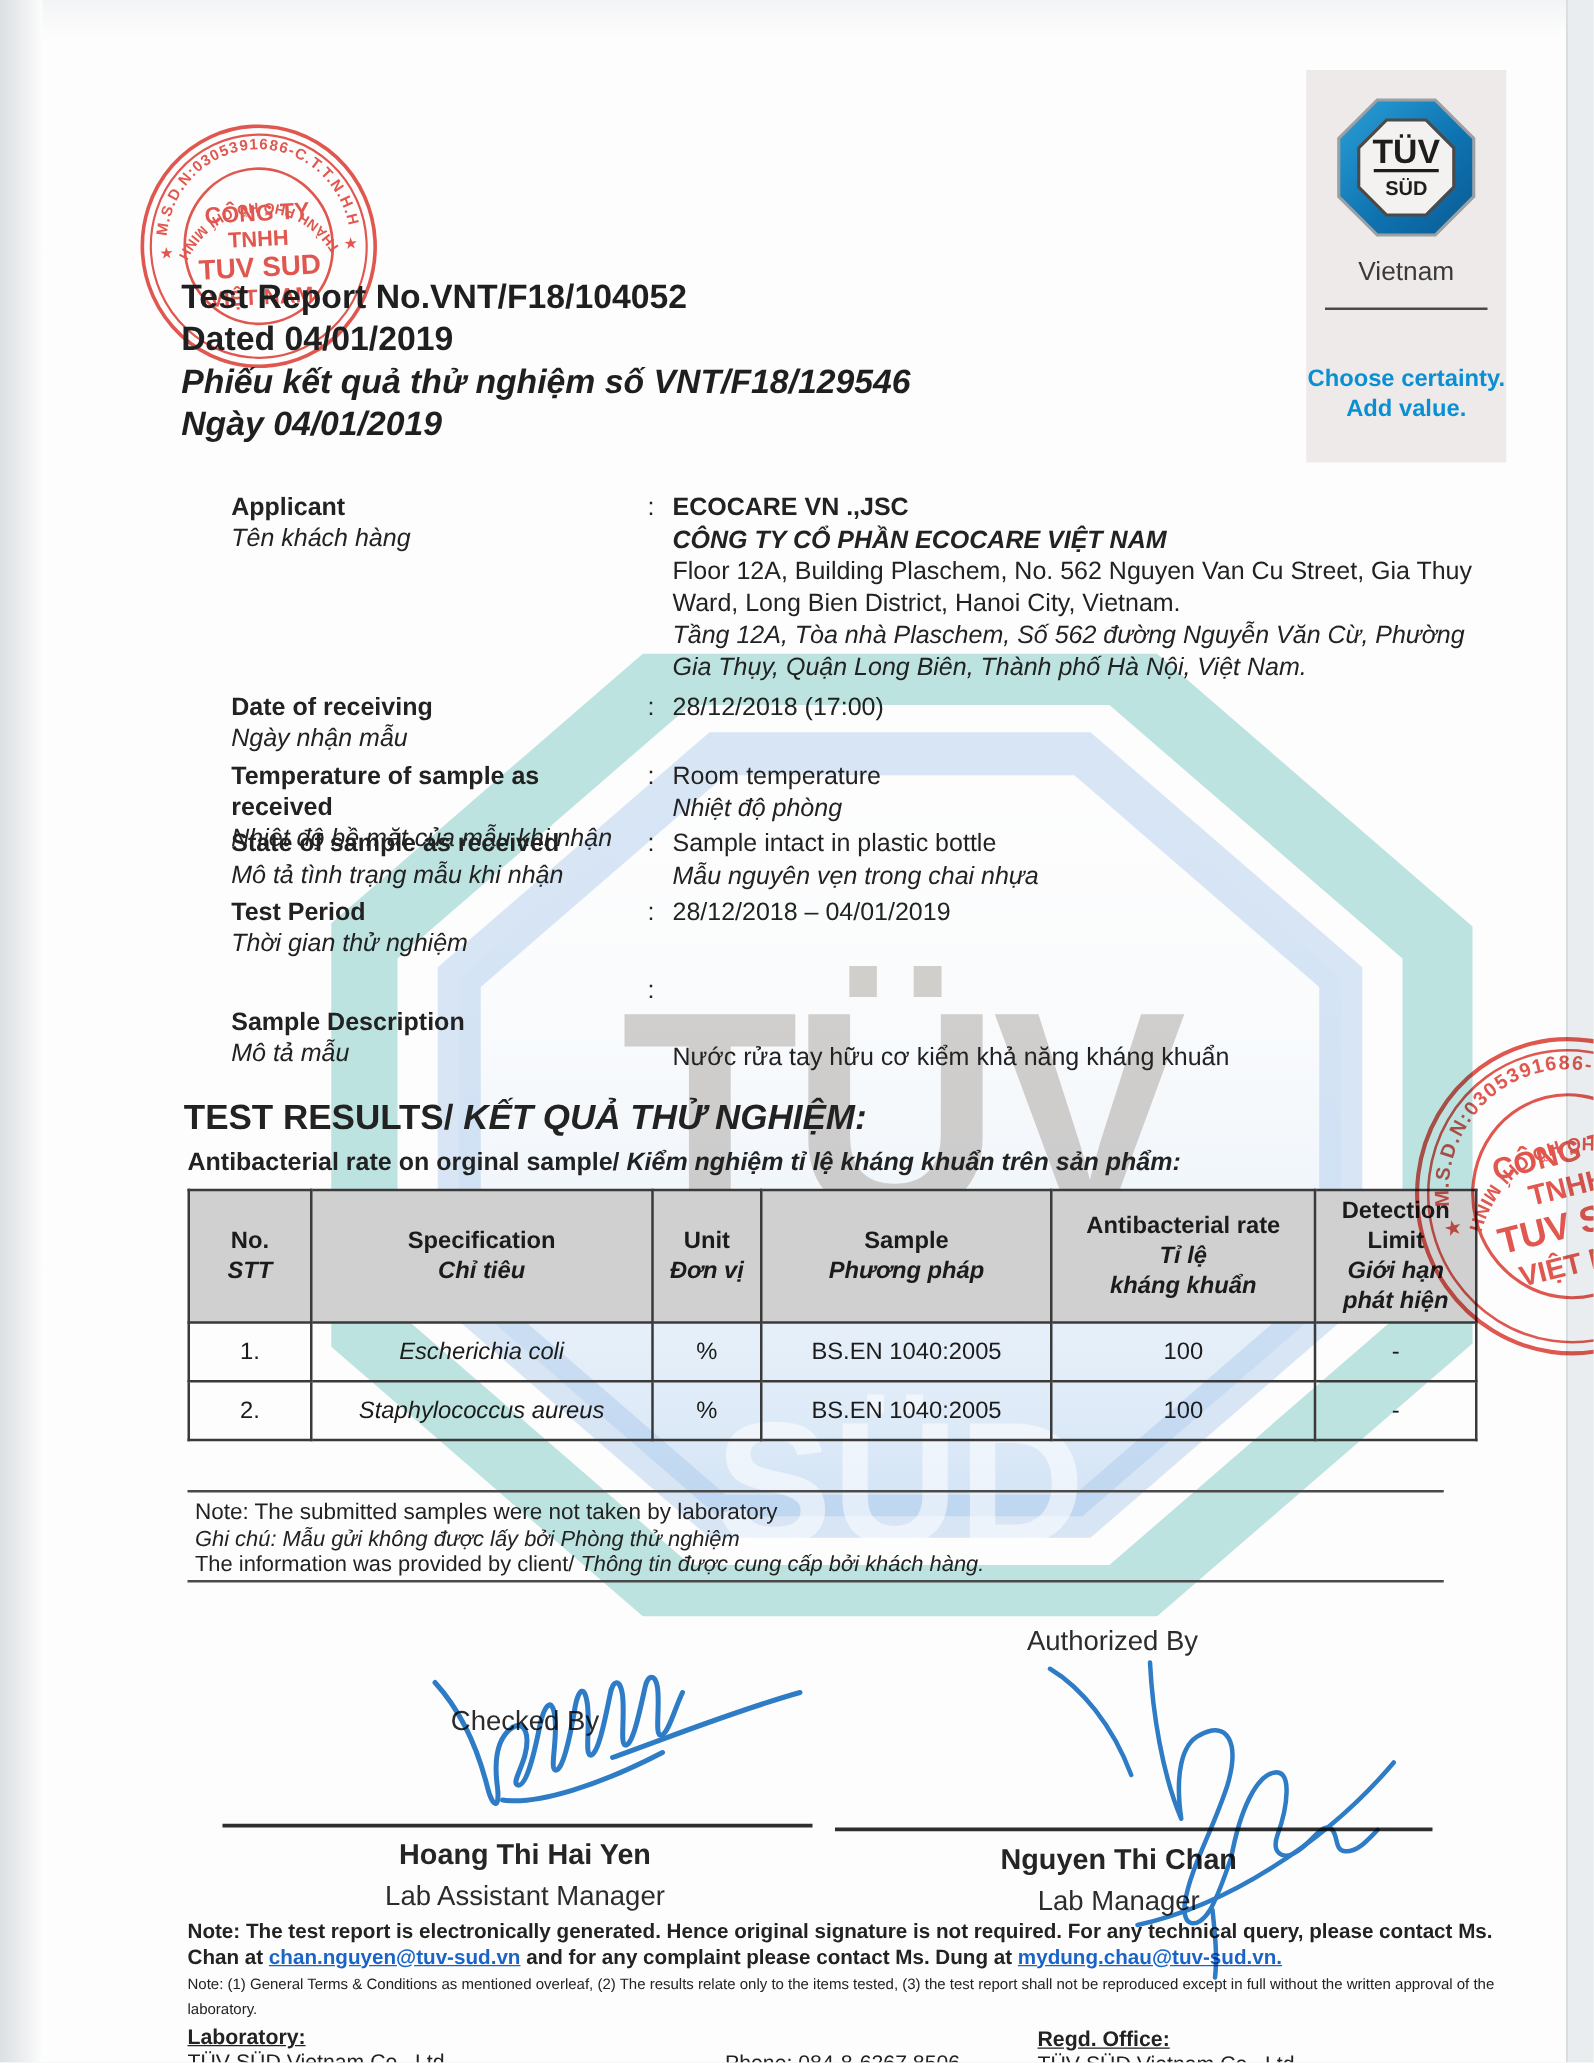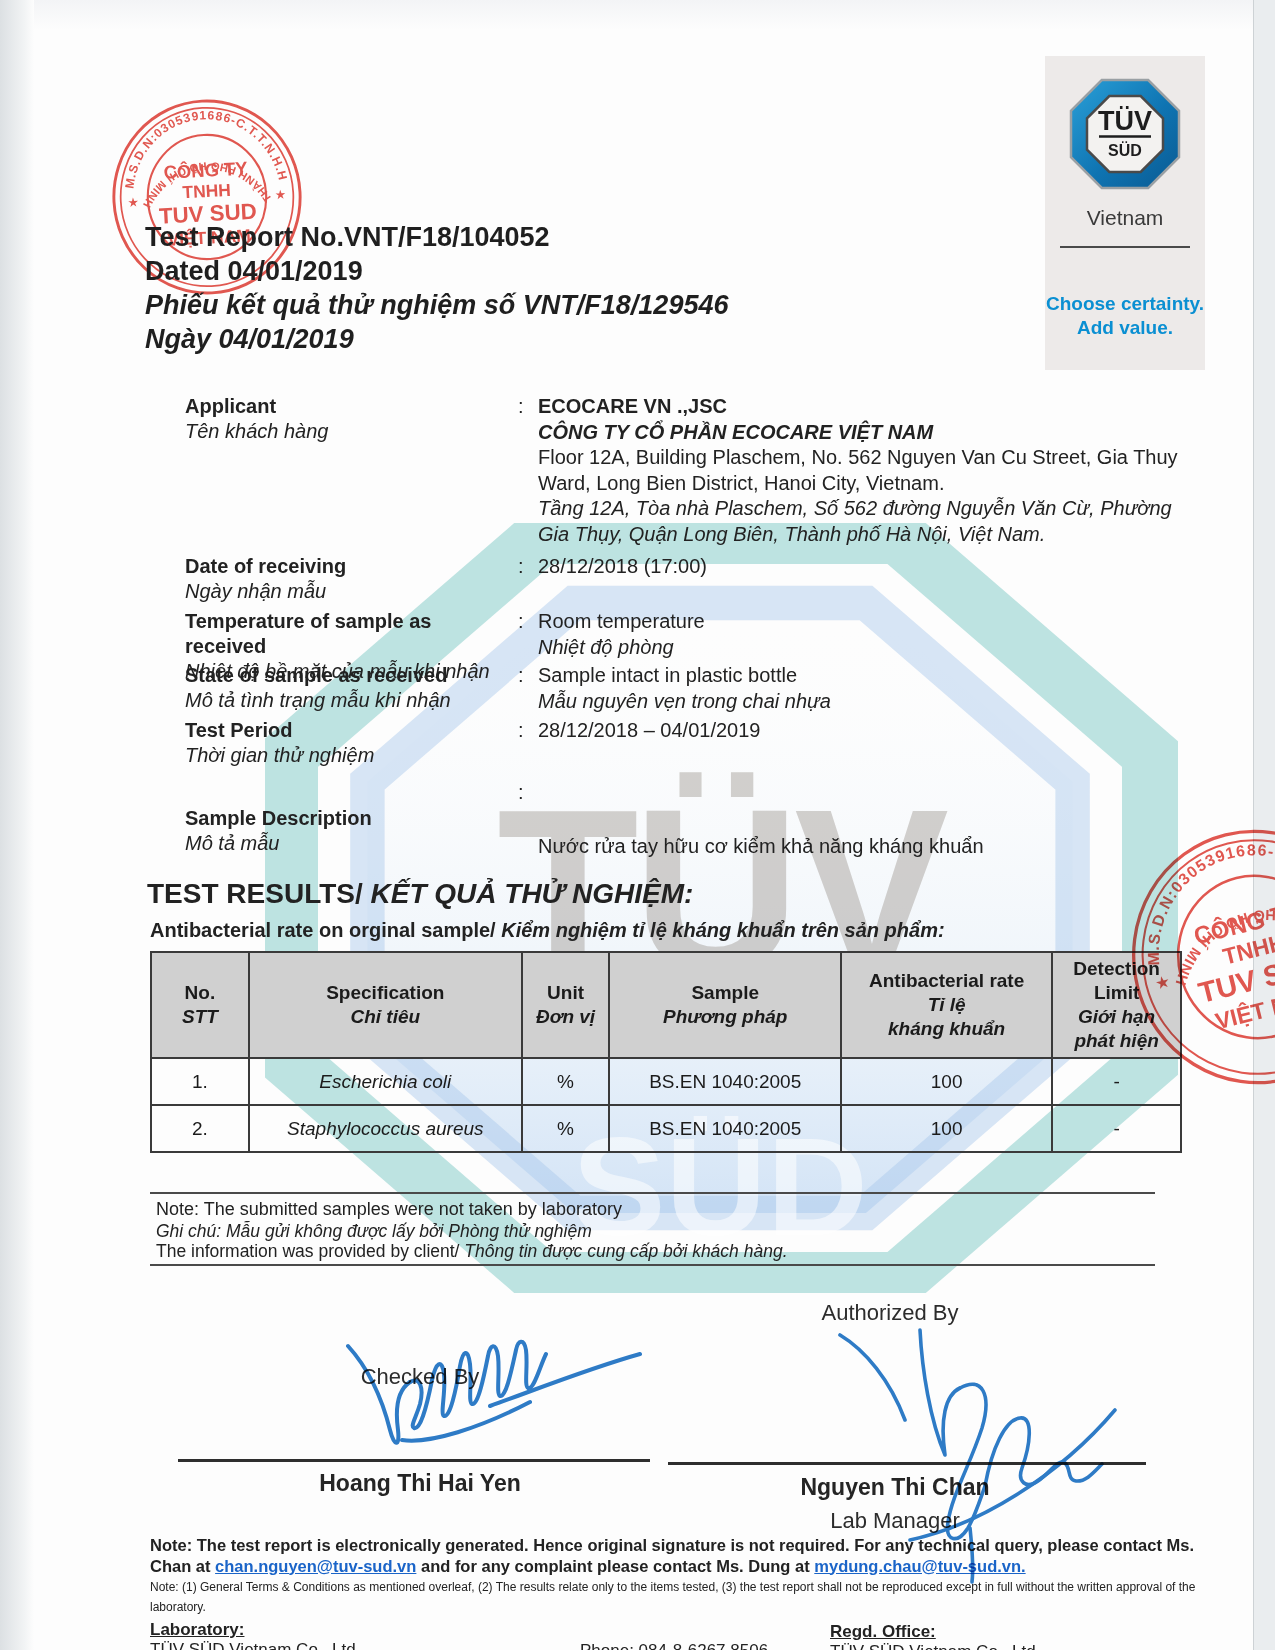--- a/index.html
+++ b/index.html
@@ -318,20 +318,21 @@
       <path d="M 215 196 C 222 158 235 130 250 128 C 264 126 260 156 252 178 C 247 192 256 199 268 191 C 280 183 288 168 295 173 C 301 178 297 190 306 191 C 316 192 324 182 332 174"></path>
       <path d="M 140 250 C 210 235 290 185 345 120"></path>
       <path d="M 200 238 C 202 258 204 275 202 292"></path>
     </g>
   </svg>
 
   <div class="sig-line-left abs"></div>
   <div class="sig-line-right abs"></div>
 
   <div class="sig-name abs" style="left:195px;top:1470px;width:450px;">Hoang Thi Hai Yen</div>
+  <div class="sig-title abs" style="left:195px;top:1504px;width:450px;">Lab Assistant Manager</div>
   <div class="sig-name abs" style="left:665px;top:1474px;width:460px;">Nguyen Thi Chan</div>
   <div class="sig-title abs" style="left:665px;top:1508px;width:460px;">Lab Manager</div>
 
   <div class="foot1 abs">
     <span>Note: The test report is electronically generated. Hence original signature is not required. For any technical query, please contact Ms. Chan at </span><a href="#">chan.nguyen@tuv-sud.vn</a><span> and for any complaint please contact Ms. Dung at </span><a href="#">mydung.chau@tuv-sud.vn.</a>
   </div>
   <div class="foot2 abs">Note: (1) General Terms &amp; Conditions as mentioned overleaf, (2) The results relate only to the items tested, (3) the test report shall not be reproduced except in full without the written approval of the laboratory.</div>
 
   <div class="footer-label abs" style="left:150px;top:1620px;">Laboratory:</div>
   <div class="footer-text abs" style="left:150px;top:1640px;">TÜV SÜD Vietnam Co., Ltd.</div>

